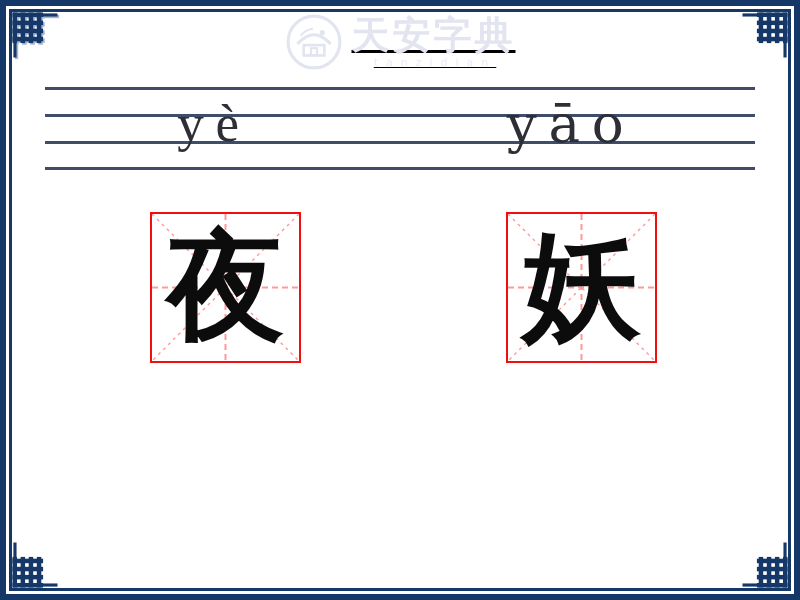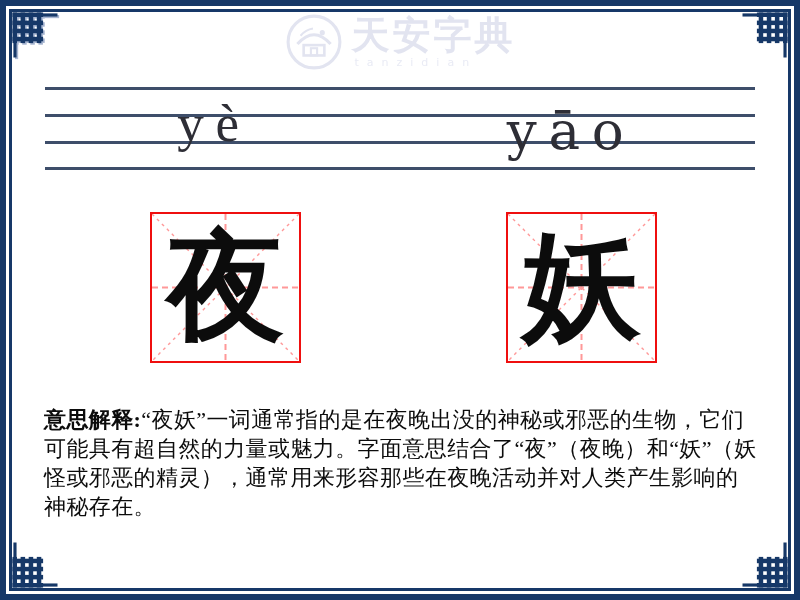--- a/index.html
+++ b/index.html
@@ -15,31 +15,31 @@
   .border-inner{position:absolute;inset:9px;border:3px solid var(--frame);}
   .corner{position:absolute;width:54px;height:54px;}
   .corner.tl{left:8px;top:8px;}
   .corner.tr{right:8px;top:8px;transform:scaleX(-1);}
   .corner.bl{left:8px;bottom:8px;transform:scaleY(-1);}
   .corner.br{right:8px;bottom:8px;transform:scale(-1,-1);}
   
   .logo{position:absolute;top:13px;left:0;width:100%;display:flex;justify-content:center;
         align-items:center;gap:9px;}
   .seal{width:58px;height:58px;flex:0 0 auto;}
-  .logo-text{text-align:left;}
+  .logo-text{text-align:center;text-decoration:underline;}
   .brand-name{font-size:38px;font-weight:700;letter-spacing:3px;color:var(--logo);line-height:40px;}
   .brand-tagline{font-size:11px;letter-spacing:8px;color:#e9ebf5;
         font-family:"DejaVu Sans","Liberation Sans",sans-serif;margin-top:1px;margin-left:3px;}
   
   .staff-line{position:absolute;left:45px;width:710px;height:3px;background:var(--staff-line);}
   .sl1{top:87px;} .sl2{top:114px;} .sl3{top:141px;} .sl4{top:167px;}
   .pinyin{position:absolute;top:97px;width:130px;text-align:center;line-height:1;
         font-family:"DejaVu Serif","Liberation Serif",serif;font-size:53px;
         letter-spacing:0.22em;color:var(--pinyin-ink);white-space:nowrap;}
-  .p1{left:149px;font-family:Liberation Serif, serif;} .p2{left:506px;margin-top:7px;}
+  .p1{left:149px;font-family:Liberation Serif, serif;} .p2{left:506px;}
   
   .grid-box{position:absolute;top:212px;width:151px;height:151px;background:#fff;
         border:2px solid var(--grid-border);}
   .b1{left:150px;} .b2{left:506px;}
   .guides{position:absolute;inset:0;width:100%;height:100%;}
   .hanzi{position:absolute;inset:0;text-align:center;line-height:147px;font-size:118px;
         font-weight:700;color:var(--ink);}
   
   .meaning{position:absolute;left:44px;top:405px;width:714px;font-size:22px;line-height:29px;
         color:var(--ink);letter-spacing:0.4px;text-align:left;}
@@ -160,15 +160,14 @@
   <div class="grid-box b2">
     <svg class="guides" viewBox="0 0 147 147" stroke="var(--grid-guide,#ff9898)" stroke-width="1.4">
       <line x1="0" y1="0" x2="147" y2="147" stroke-dasharray="3 4"></line>
       <line x1="147" y1="0" x2="0" y2="147" stroke-dasharray="3 4"></line>
       <line x1="73.5" y1="0" x2="73.5" y2="147" stroke-dasharray="6 4" stroke-width="2"></line>
       <line x1="0" y1="73.5" x2="147" y2="73.5" stroke-dasharray="6 4" stroke-width="2"></line>
     </svg>
     <span class="hanzi">妖</span>
   </div>
 
-  <p class="meaning"><b>意思解释:</b>​<span>“夜妖”一词通常指的是在夜晚出没的神秘或邪恶的生物，它们可能具有超自然的力量或魅力。字面意思结合了“夜”（夜晚）和“妖”（妖怪或邪恶的精灵），通常用来形容那些在夜晚活动并对人类产生影响的神秘存在。</span></p>
 
 </div>
 
 </body></html>

